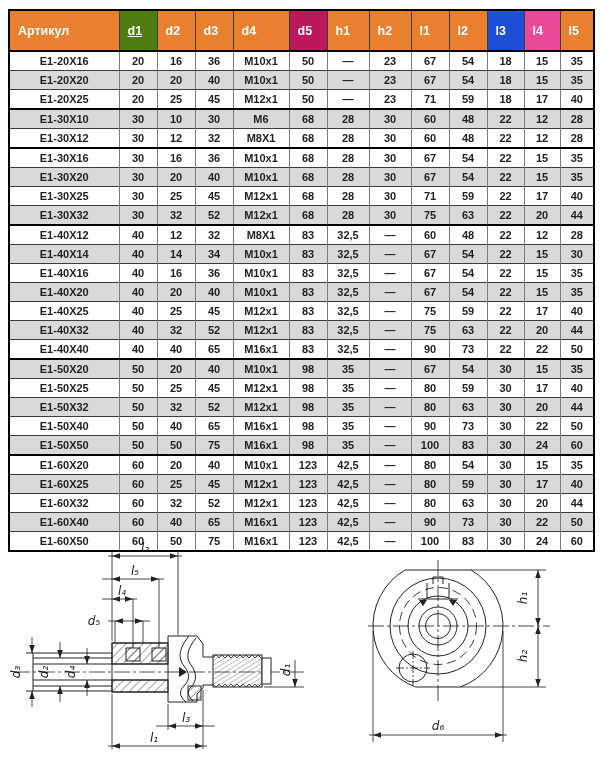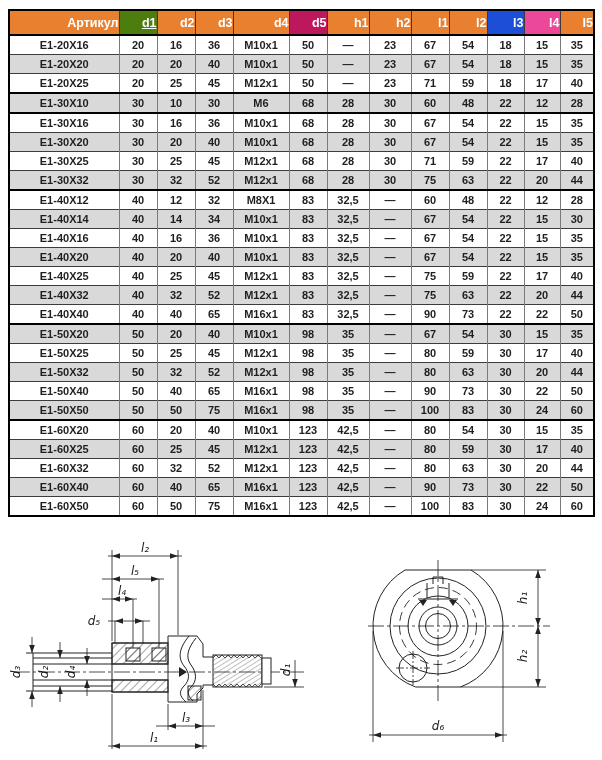--- a/index.html
+++ b/index.html
@@ -16,21 +16,21 @@
     border-collapse:collapse;
     table-layout:fixed;
     border:2px solid #000;
   }
   .spec-table th {
     color:#ffffff;
     font-size:12.5px; font-weight:bold;
     height:23px;
     border-left:1px solid #3b3b3b;
     border-bottom:2px solid #000;
-    padding:0; text-align:right;
+    padding:8px; text-align:left;
   }
   .spec-table td {
     font-size:11px; font-weight:bold; color:#1f1f1f;
     text-align:center; vertical-align:middle;
     height:18px; padding:0;
     border-left:1px solid #7a7a7a;
     border-top:1px solid #3c3c3c;
     background:#ffffff;
   }
   .spec-table tr.shaded td { background:#D9D9D9; }
@@ -135,20 +135,35 @@
         <td>M6</td>
         <td>68</td>
         <td>28</td>
         <td>30</td>
         <td>60</td>
         <td>48</td>
         <td>22</td>
         <td>12</td>
         <td>28</td>
       </tr>
+      <tr>
+        <td>E1-30X12</td>
+        <td>30</td>
+        <td>12</td>
+        <td>32</td>
+        <td>M8X1</td>
+        <td>68</td>
+        <td>28</td>
+        <td>30</td>
+        <td>60</td>
+        <td>48</td>
+        <td>22</td>
+        <td>12</td>
+        <td>28</td>
+      </tr>
       <tr class="thick">
         <td>E1-30X16</td>
         <td>30</td>
         <td>16</td>
         <td>36</td>
         <td>M10x1</td>
         <td>68</td>
         <td>28</td>
         <td>30</td>
         <td>67</td>

